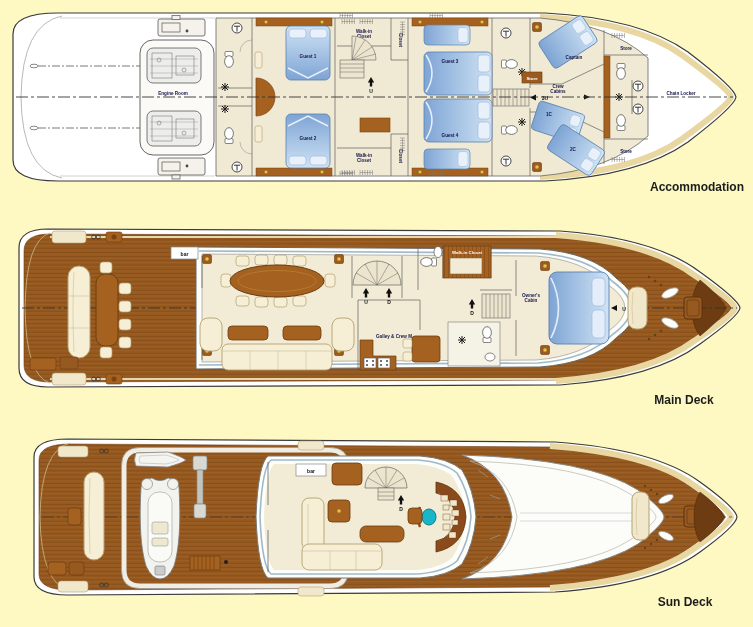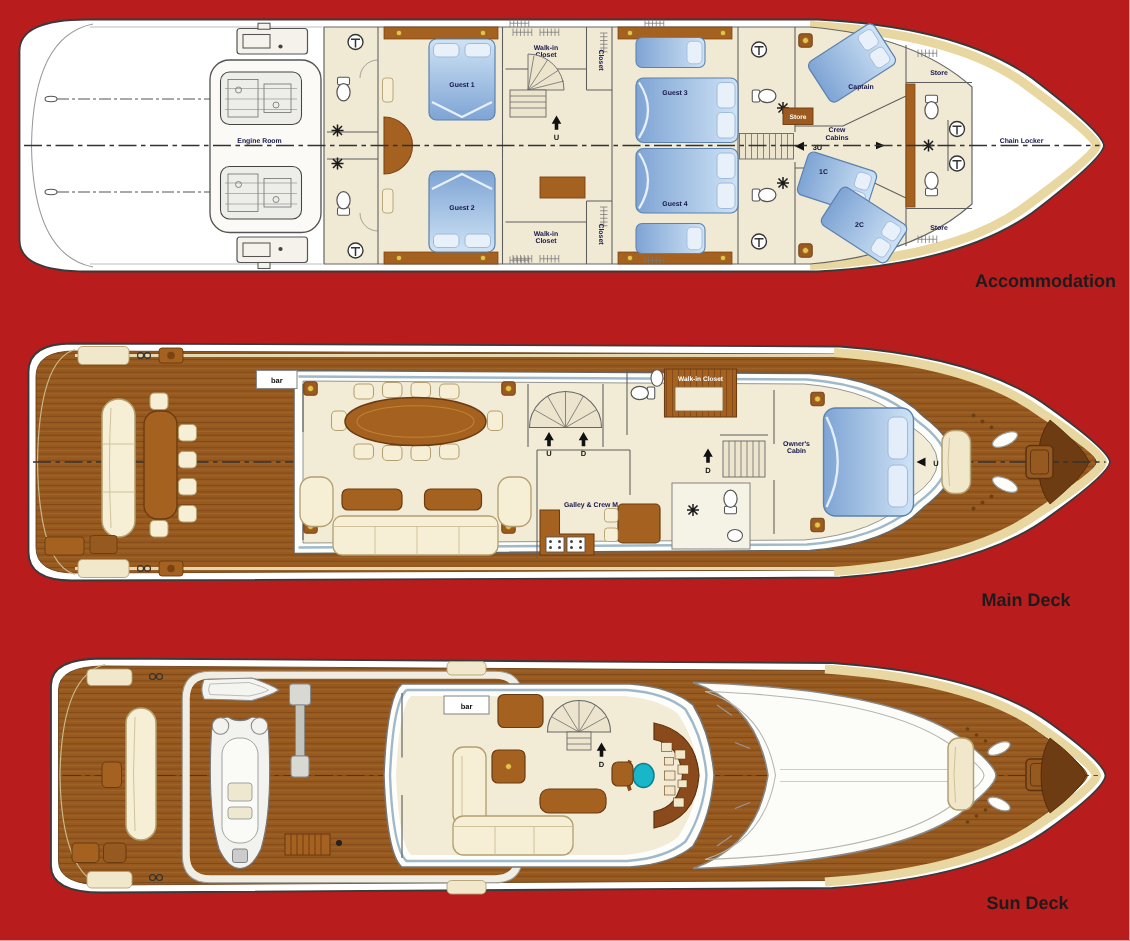--- a/index.html
+++ b/index.html
@@ -1,16 +1,16 @@
 <!DOCTYPE html>
 <html><head>
 <meta charset="utf-8">
 <style>
   html,body{margin:0;padding:0;background:#ffffff;}
-  #stage{width:753px;height:627px;position:relative;background:#b91c1c;overflow:hidden;}
+  #stage{width:753px;height:627px;position:relative;background:#fef9c3;overflow:hidden;}
   svg{display:block;}
   text{font-family:"Liberation Sans","DejaVu Sans",sans-serif;}
   .lbl-xs{font-weight:bold;font-size:4.6px;fill:#15164a;text-anchor:middle;}
   .lbl-w{font-weight:bold;font-size:4.4px;fill:#ffffff;text-anchor:middle;}
   .sym{font-weight:bold;font-size:5px;fill:#111;text-anchor:middle;}
   .deck-lbl{font-weight:bold;font-size:12px;fill:#1c1c1c;text-anchor:middle;}
 </style>
 </head>
 <body>
 

